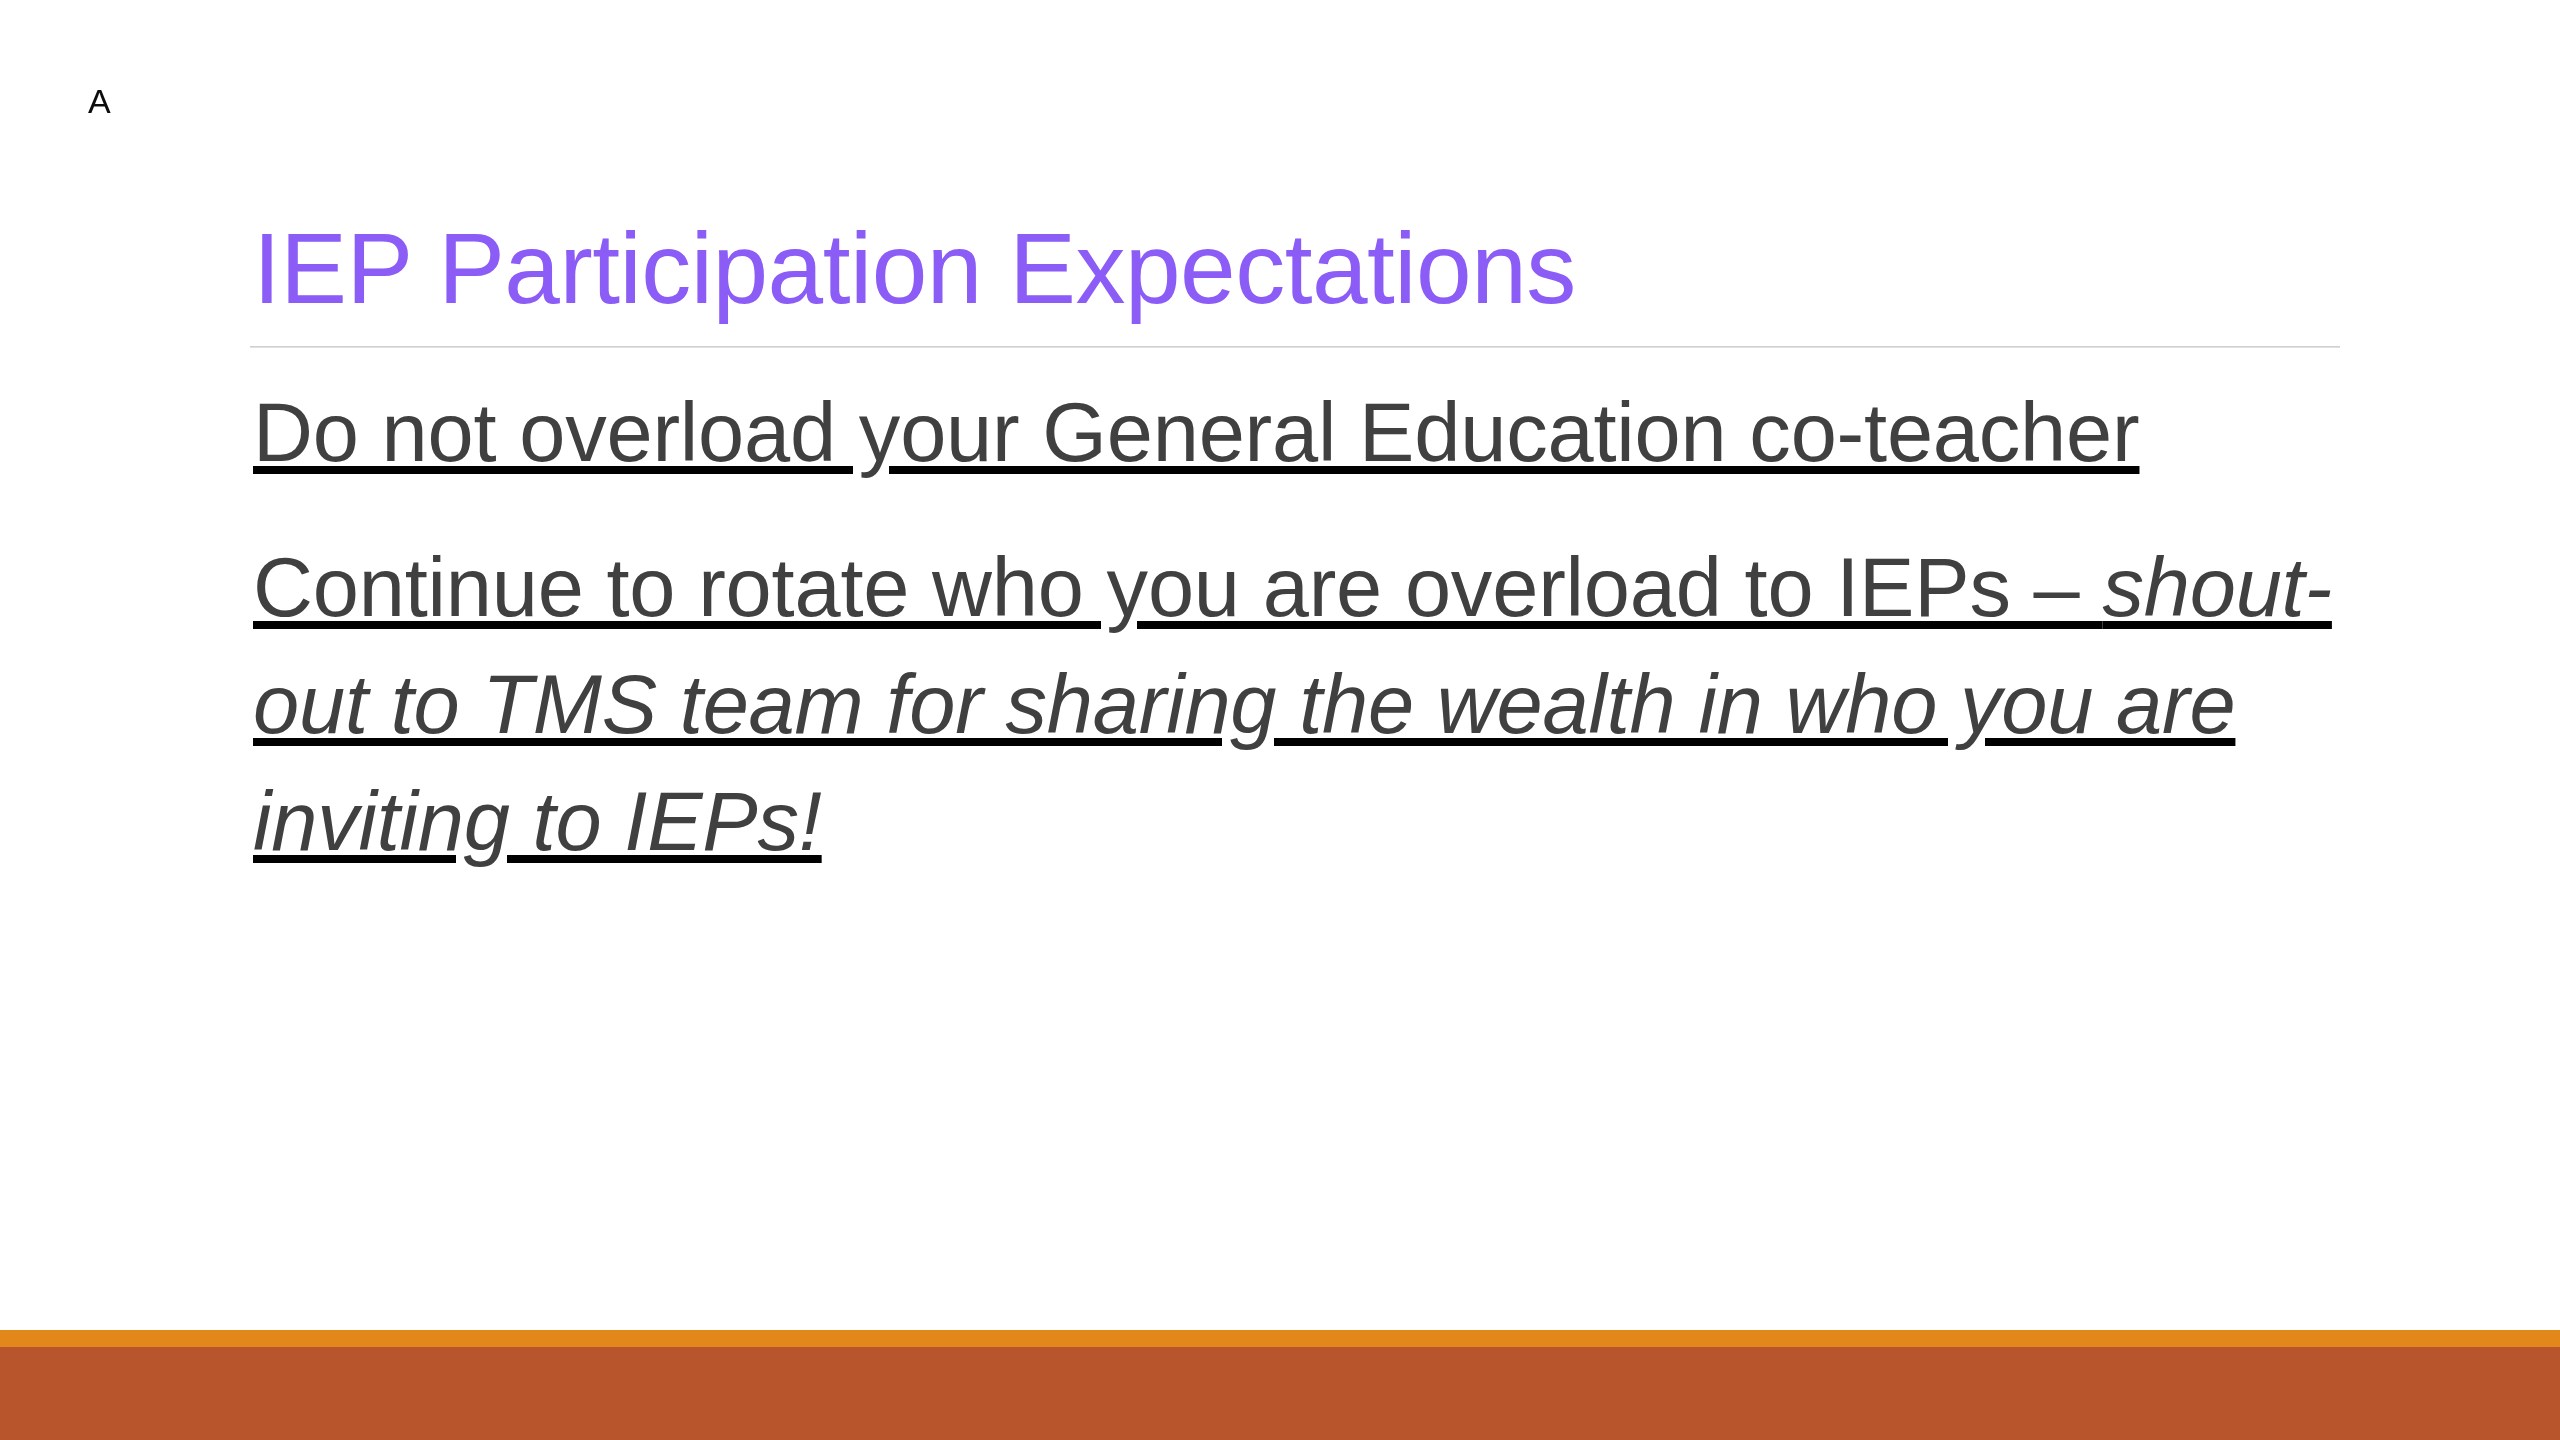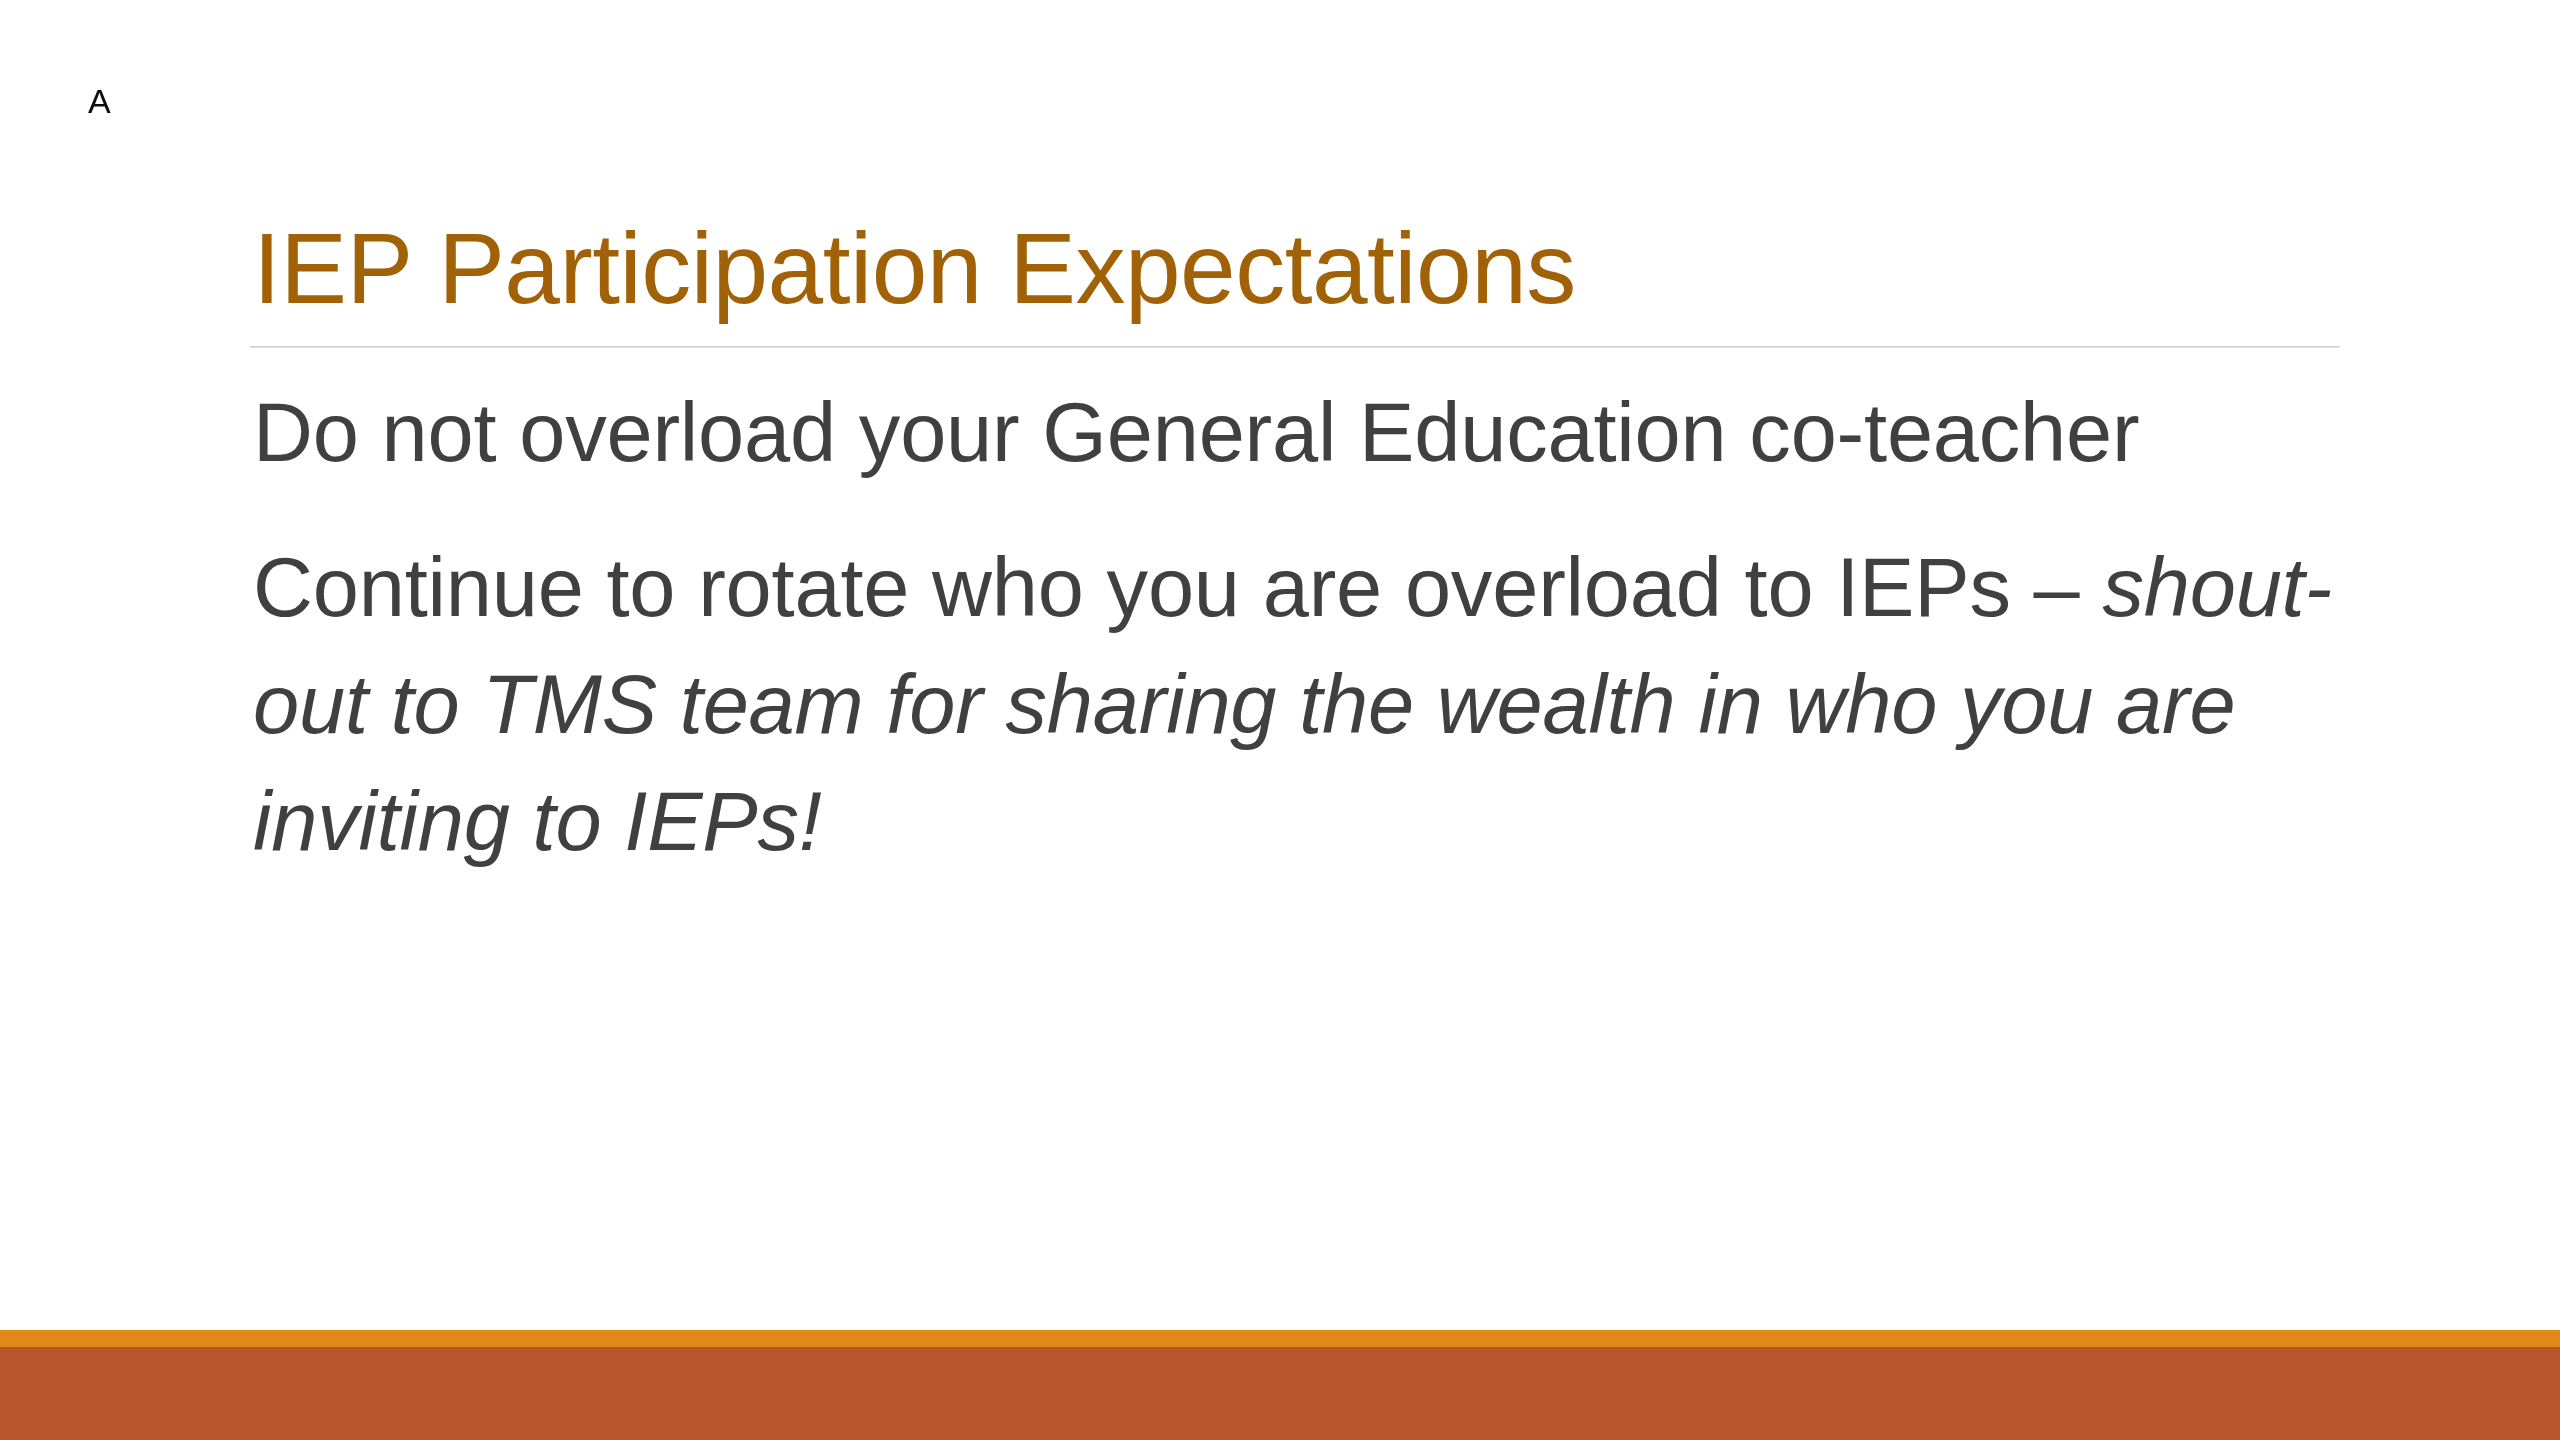--- a/index.html
+++ b/index.html
@@ -37,36 +37,37 @@
     left: 253px;
     top: 210px;
     width: 2092px;
   }
 
   .slide-title {
     font-family: "Liberation Sans", sans-serif;
     font-weight: 400;
     font-size: 100px;
     line-height: 116px;
-    color: #a16207;
+    color: #8b5cf6;
     letter-spacing: -0.5px;
     white-space: nowrap;
     margin: 0;
     padding: 0 0 8px 0;
   }
 
   .title-rule {
     width: 2090px;
     height: 2px;
     background: linear-gradient(to bottom, #c9c9c9 0%, #d9d9d9 60%, #efefef 100%);
     margin: 12px 0 0 -3px;
   }
 
   .body-block {
     margin-top: 26px;
+    text-decoration: underline;
   }
 
   .body-para {
     font-family: "Liberation Sans", sans-serif;
     font-weight: 400;
     font-size: 83px;
     line-height: 117px;
     color: #404040;
     letter-spacing: -0.2px;
     margin: 0 0 38px 0;

